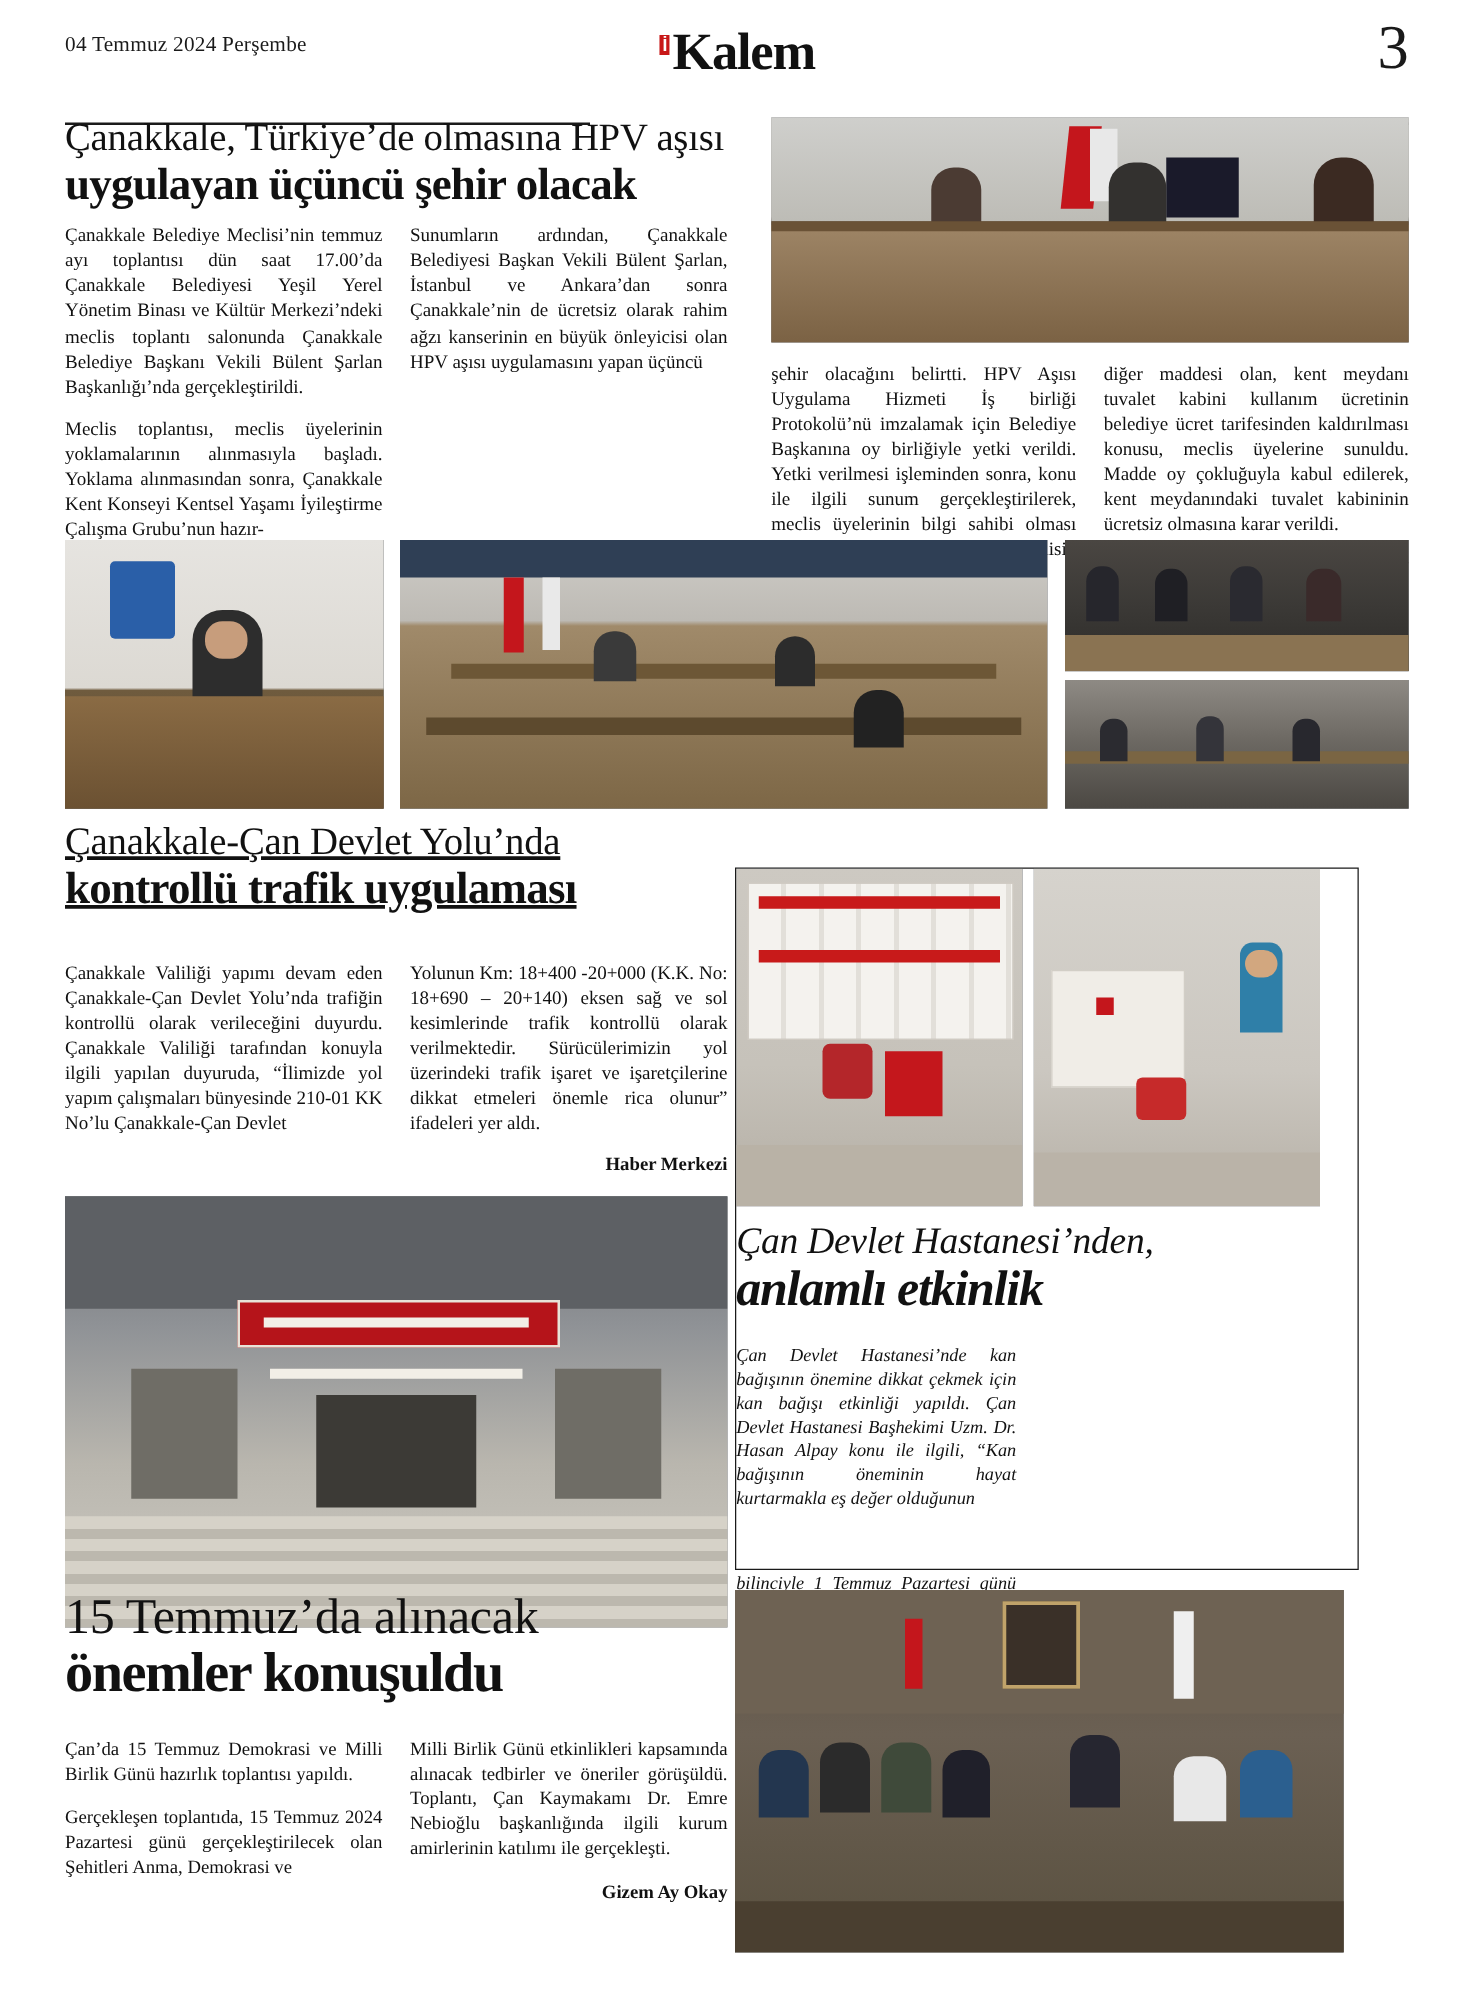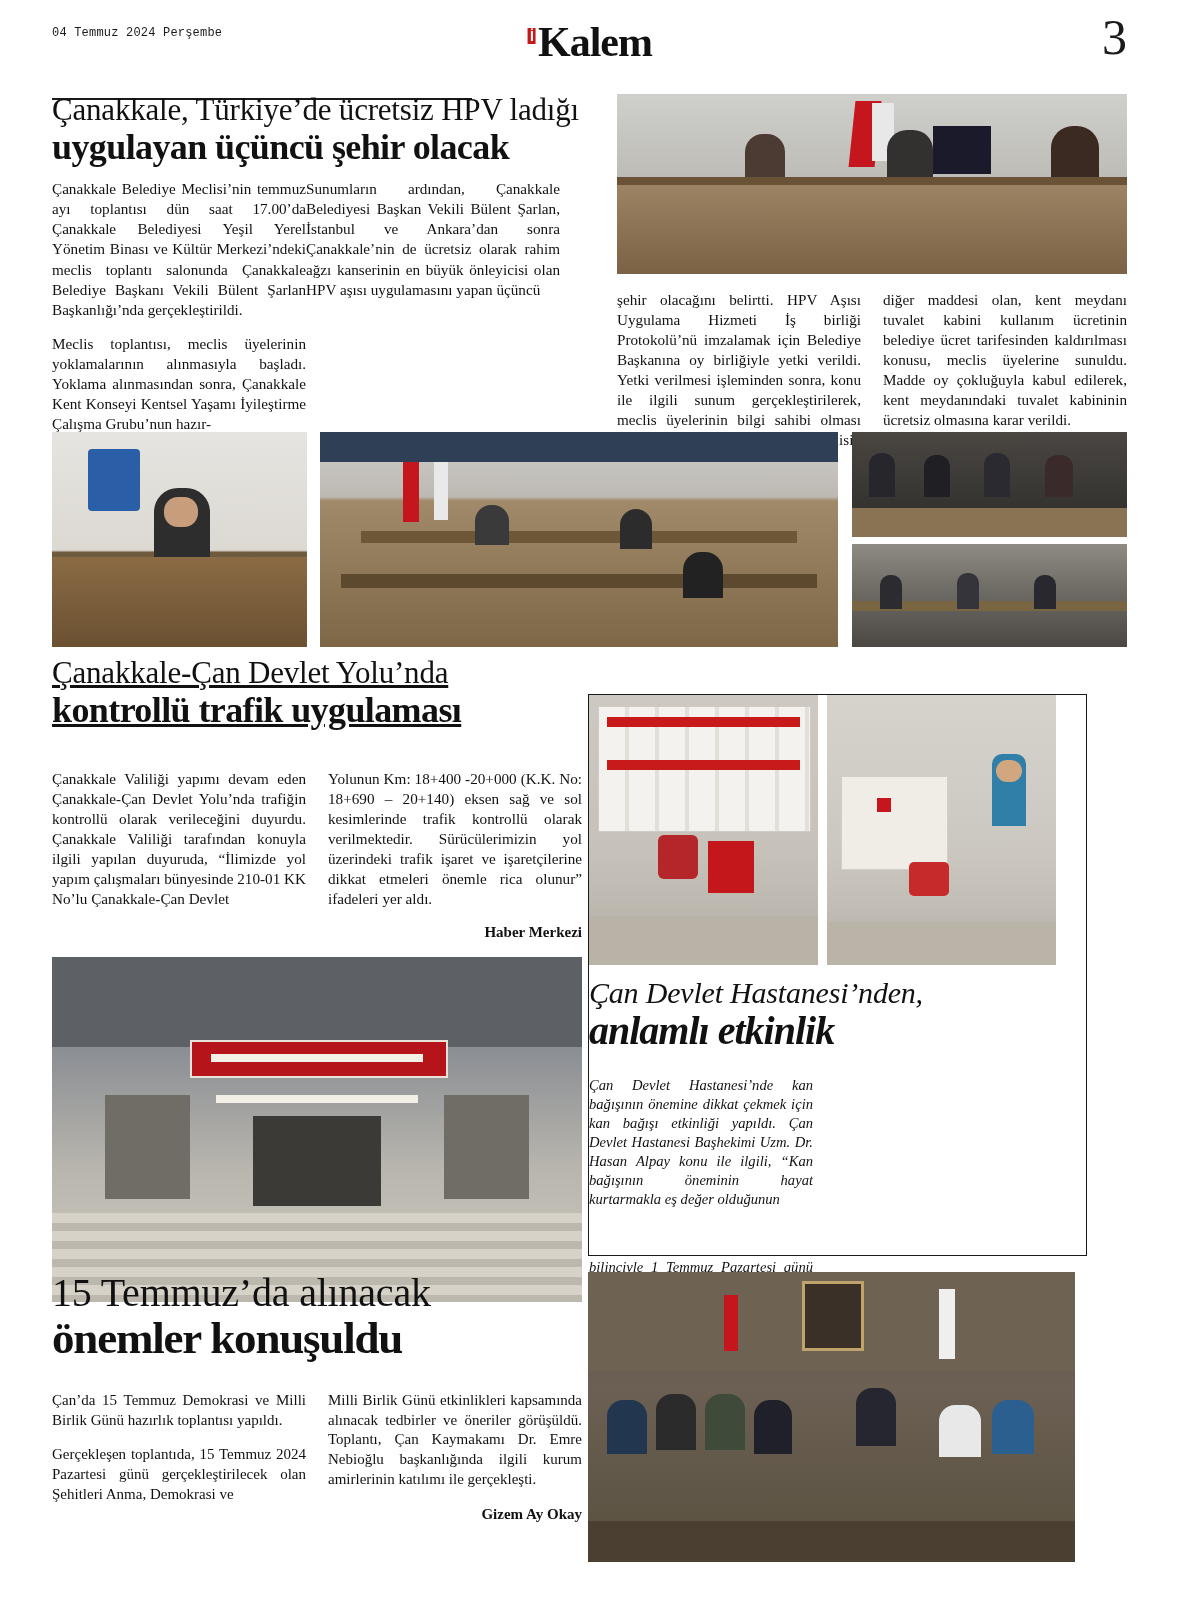--- a/index.html
+++ b/index.html
@@ -8,21 +8,21 @@
     background:#ffffff;
     font-family:"Liberation Serif", serif;
     color:#111;
     overflow:hidden;
   }
   .page{position:relative;width:1179px;height:1600px;box-sizing:border-box;padding:0 52px;}
 
   
   .masthead{position:relative;height:76px;}
   .masthead .date{
-    position:absolute;left:0;top:26px;font-size:12px;letter-spacing:.2px;color:#1a1a1a;font-family:Liberation Mono, monospace;
+    position:absolute;left:0;top:26px;font-size:17px;letter-spacing:.2px;color:#1a1a1a;
   }
   .masthead .logo{
     position:absolute;left:50%;transform:translateX(-50%);top:18px;
     font-family:"Liberation Serif", serif;font-weight:bold;font-size:42px;
     letter-spacing:-1px;color:#111;display:flex;align-items:center;
   }
   .masthead .logo .k{
     background:#c81818;color:#fff;font-size:14px;font-weight:bold;
     padding:1px 3px;margin-right:2px;line-height:1;align-self:flex-start;margin-top:10px;
     font-family:"Liberation Sans", sans-serif;
@@ -38,21 +38,21 @@
   .hl2{font-size:36px;line-height:1.02;font-weight:bold;margin:2px 0 0 0;letter-spacing:-.6px;}
   .body-col{font-size:15.2px;line-height:1.32;text-align:justify;hyphens:auto;}
   .body-col p{margin:0 0 14px 0;}
   .byline{font-weight:bold;text-align:right;font-size:15px;margin-top:2px;}
   .photo{background:#6a6d70;position:relative;overflow:hidden;}
   .photo .ph-inner{position:absolute;inset:0;}
 
   
   .s1{position:relative;margin-top:18px;height:330px;}
   .s1 .head{width:530px;}
-  .s1 .cols{display:flex;margin-top:14px;width:530px;}
+  .s1 .cols{display:flex;gap:22px;margin-top:14px;width:530px;}
   .s1 .cols .c{width:254px;}
   .s1 .img{position:absolute;right:0;top:0;width:510px;height:180px;}
   .s1 .rcols{position:absolute;right:0;top:196px;width:510px;display:flex;gap:22px;}
   .s1 .rcols .c{width:244px;}
 
   
   .strip{position:relative;margin-top:8px;height:215px;}
   .strip .p1{position:absolute;left:0;top:0;width:255px;height:215px;}
   .strip .p2{position:absolute;left:268px;top:0;width:518px;height:215px;}
   .strip .p3{position:absolute;left:800px;top:0;width:275px;height:105px;}
@@ -96,21 +96,21 @@
       <span class="k">İ</span>
         <span>Kalem</span>
     </div>
     <div class="pageno">3</div>
   </div>
   <div class="rule-left"></div>
   <div class="rule-right"></div>
 
   <div class="s1">
     <div class="head">
-      <h1 class="hl1">Çanakkale, Türkiye’de ücretsiz HPV ladığı</h1>
+      <h1 class="hl1">Çanakkale, Türkiye’de olmasına HPV aşısı</h1>
       <h1 class="hl2">uygulayan üçüncü şehir olacak</h1>
     </div>
     <div class="cols">
       <div class="c body-col">
         <p>Çanakkale Belediye Meclisi’nin temmuz ayı toplantısı dün saat 17.00’da Çanakkale Belediyesi Yeşil Yerel Yönetim Binası ve Kültür Merkezi’ndeki meclis toplantı salonunda Çanakkale Belediye Başkanı Vekili Bülent Şarlan Başkanlığı’nda gerçekleştirildi.</p>
         <p>Meclis toplantısı, meclis üyelerinin yoklamalarının alınmasıyla başladı. Yoklama alınmasından sonra, Çanakkale Kent Konseyi Kentsel Yaşamı İyileştirme Çalışma Grubu’nun hazır-</p>
       </div>
       <div class="c body-col">
         <p>Sunumların ardından, Çanakkale Belediyesi Başkan Vekili Bülent Şarlan, İstanbul ve Ankara’dan sonra Çanakkale’nin de ücretsiz olarak rahim ağzı kanserinin en büyük önleyicisi olan HPV aşısı uygulamasını yapan üçüncü</p>
       </div>

